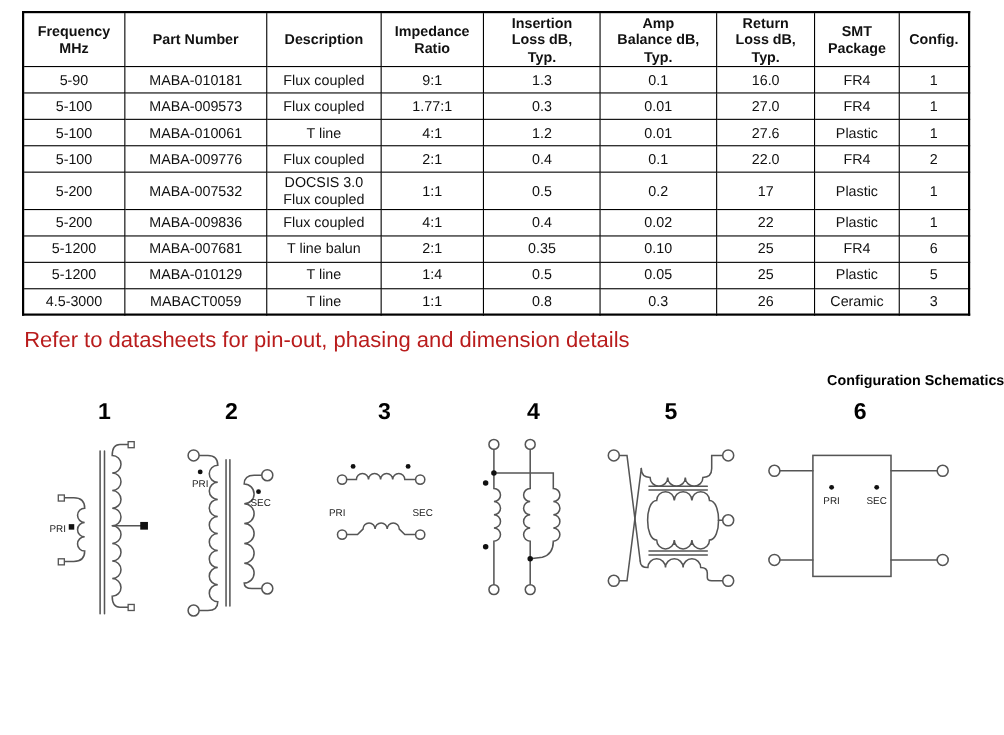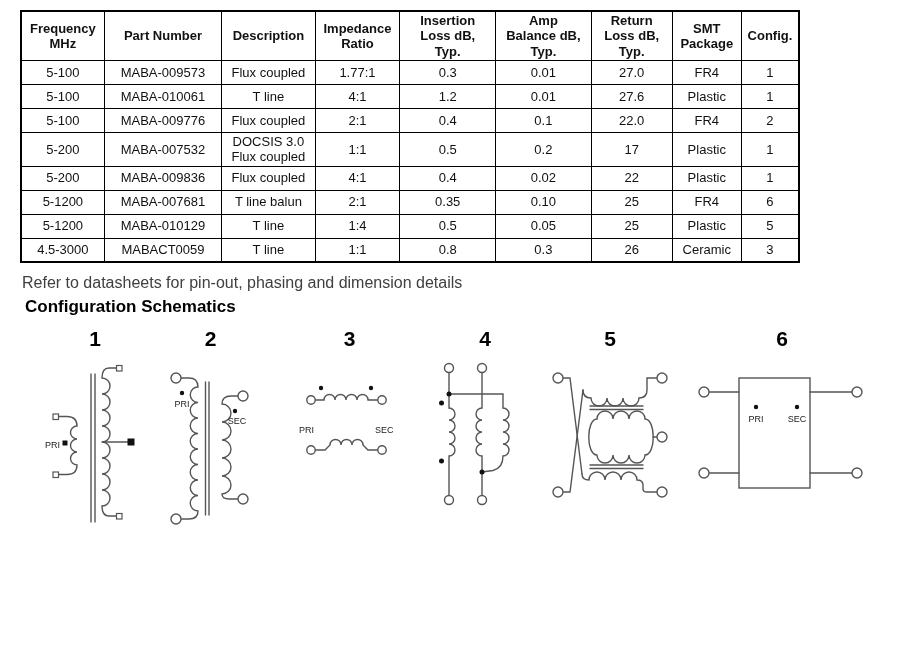--- a/index.html
+++ b/index.html
@@ -3,40 +3,40 @@
 <meta charset="utf-8">
 <style>
   * { box-sizing: border-box; margin: 0; padding: 0; }
   html, body { width: 913px; height: 668px; background: #ffffff; overflow: hidden; }
   body { font-family: "Liberation Sans", sans-serif; color: #1a1a1a; }
 
   
   table.spec {
     border-collapse: collapse;
     table-layout: fixed;
-    width: 780px;
+    width: 862px;
     margin: 10px 0 0 20px;
     border: 2px solid #000;
     padding-left: 36px;
   }
   table.spec th, table.spec td {
     border: 1px solid #000;
     text-align: center;
     vertical-align: middle;
     white-space: pre-line;
     line-height: 1.18;
     padding: 1px 2px;
     color: #111;
   }
   table.spec th { font-size: 13px; font-weight: 700; height: 48px; }
   table.spec td { font-size: 13px; height: 24px; }
 
   
-  .note { margin: 11px 0 0 22px; font-size: 16px; color: #404040; }
-  .schem-title { margin: 5px 0 0 25px; font-size: 17px; font-weight: 700; color: #000; }
+  .note { margin: 11px 0 0 22px; font-size: 20px; color: #b91c1c; }
+  .schem-title { margin: 17px 0 0 25px; font-size: 13px; font-weight: 700; color: #000; text-align: right; }
 
   
   .schematics { position: relative; height: 228px; width: 913px; }
   .fig-num { position: absolute; font-size: 21px; font-weight: 700; text-align: center; color: #000; }
   svg.schem { position: absolute; }
   svg.schem path, svg.schem line, svg.schem rect.box {
     fill: none; stroke: #555; stroke-width: 1.4; stroke-linecap: round;
   }
   svg.schem .term { fill: #fff; stroke: #555; stroke-width: 1.4; }
   svg.schem .dot  { fill: #111; stroke: none; }
@@ -76,20 +76,31 @@
       <th>Return
 Loss dB,
 Typ.</th>
       <th>SMT
 Package</th>
       <th>Config.</th>
     </tr>
   </thead>
   <tbody>
       <tr>
+        <td>5-90</td>
+        <td>MABA-010181</td>
+        <td>Flux coupled</td>
+        <td>9:1</td>
+        <td>1.3</td>
+        <td>0.1</td>
+        <td>16.0</td>
+        <td>FR4</td>
+        <td>1</td>
+      </tr>
+      <tr>
         <td>5-100</td>
         <td>MABA-009573</td>
         <td>Flux coupled</td>
         <td>1.77:1</td>
         <td>0.3</td>
         <td>0.01</td>
         <td>27.0</td>
         <td>FR4</td>
         <td>1</td>
       </tr>

